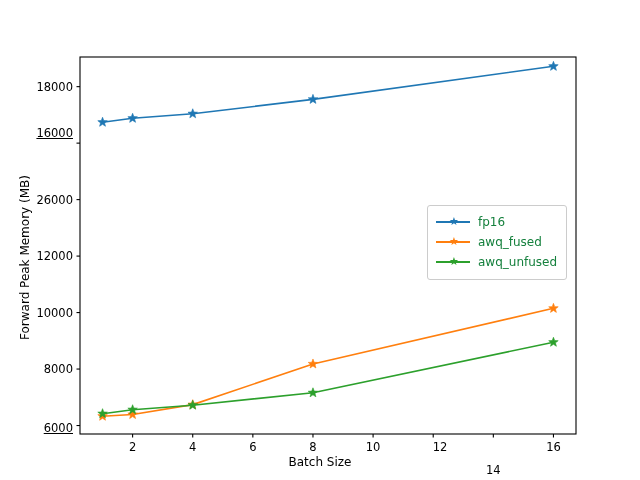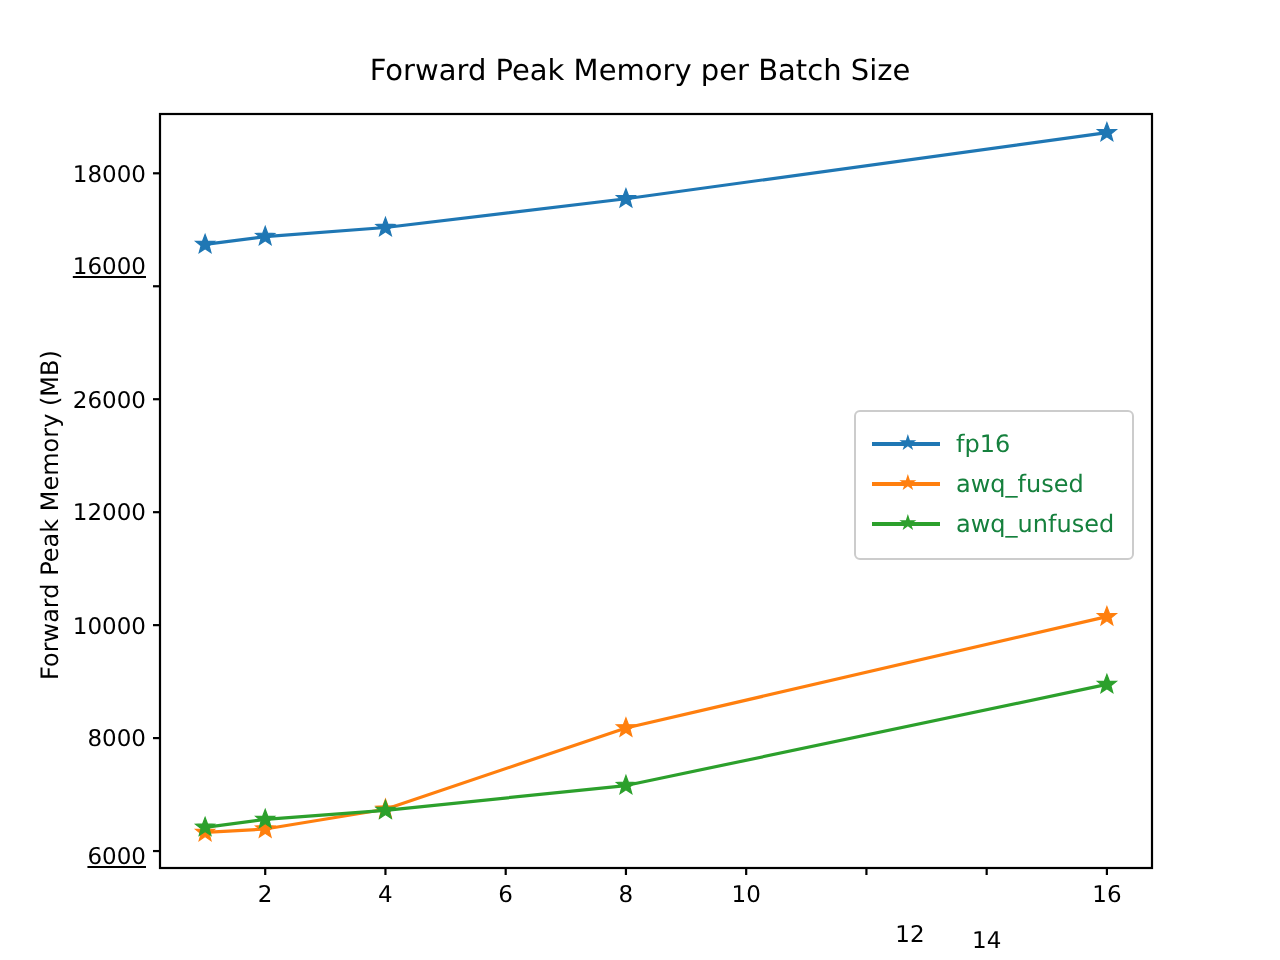--- a/index.html
+++ b/index.html
@@ -110,21 +110,20 @@
     font-size: 12px;
     color: #15803d;
     white-space: nowrap;
   }
 </style>
 </head>
 <body>
 
 <div id="figure">
 
-  <div id="chart-title">Forward Peak Memory per Batch Size</div>
 
   <svg id="plot-svg" width="640" height="480">
       <rect x="80" y="57" width="496" height="377" fill="none" stroke="#000000" stroke-width="1.1"></rect>
       <line x1="76.5" y1="425.5280898876405" x2="80" y2="425.5280898876405" stroke="#000000" stroke-width="1.1"></line>
       <line x1="76.5" y1="369.0486891385768" x2="80" y2="369.0486891385768" stroke="#000000" stroke-width="1.1"></line>
       <line x1="76.5" y1="312.5692883895131" x2="80" y2="312.5692883895131" stroke="#000000" stroke-width="1.1"></line>
       <line x1="76.5" y1="256.08988764044943" x2="80" y2="256.08988764044943" stroke="#000000" stroke-width="1.1"></line>
       <line x1="76.5" y1="199.6104868913858" x2="80" y2="199.6104868913858" stroke="#000000" stroke-width="1.1"></line>
       <line x1="76.5" y1="143.1310861423221" x2="80" y2="143.1310861423221" stroke="#000000" stroke-width="1.1"></line>
       <line x1="76.5" y1="86.65168539325839" x2="80" y2="86.65168539325839" stroke="#000000" stroke-width="1.1"></line>
@@ -149,36 +148,37 @@
       <path d="M312.97 358.97 L314.20 362.27 L317.72 362.42 L314.97 364.61 L315.91 368.01 L312.97 366.07 L310.03 368.01 L310.97 364.61 L308.21 362.42 L311.74 362.27 Z" fill="#ff7f0e" stroke="#ff7f0e" stroke-width="0.6"></path>
       <path d="M553.45 303.33 L554.69 306.63 L558.21 306.79 L555.45 308.98 L556.39 312.38 L553.45 310.43 L550.52 312.38 L551.46 308.98 L548.70 306.79 L552.22 306.63 Z" fill="#ff7f0e" stroke="#ff7f0e" stroke-width="0.6"></path>
       <polyline points="102.55,413.67 132.61,409.71 192.73,405.20 312.97,392.77 553.45,342.22" fill="none" stroke="#2ca02c" stroke-width="1.6" stroke-linejoin="round" stroke-linecap="round"></polyline>
       <path d="M102.55 408.67 L103.78 411.97 L107.30 412.12 L104.54 414.32 L105.48 417.71 L102.55 415.77 L99.61 417.71 L100.55 414.32 L97.79 412.12 L101.31 411.97 Z" fill="#2ca02c" stroke="#2ca02c" stroke-width="0.6"></path>
       <path d="M132.61 404.71 L133.84 408.01 L137.36 408.17 L134.60 410.36 L135.54 413.76 L132.61 411.81 L129.67 413.76 L130.61 410.36 L127.85 408.17 L131.37 408.01 Z" fill="#2ca02c" stroke="#2ca02c" stroke-width="0.6"></path>
       <path d="M192.73 400.20 L193.96 403.50 L197.48 403.65 L194.72 405.84 L195.67 409.24 L192.73 407.30 L189.79 409.24 L190.73 405.84 L187.97 403.65 L191.49 403.50 Z" fill="#2ca02c" stroke="#2ca02c" stroke-width="0.6"></path>
       <path d="M312.97 387.77 L314.20 391.07 L317.72 391.22 L314.97 393.42 L315.91 396.82 L312.97 394.87 L310.03 396.82 L310.97 393.42 L308.21 391.22 L311.74 391.07 Z" fill="#2ca02c" stroke="#2ca02c" stroke-width="0.6"></path>
       <path d="M553.45 337.22 L554.69 340.52 L558.21 340.68 L555.45 342.87 L556.39 346.27 L553.45 344.32 L550.52 346.27 L551.46 342.87 L548.70 340.68 L552.22 340.52 Z" fill="#2ca02c" stroke="#2ca02c" stroke-width="0.6"></path>
     </svg>
 
+  <div class="axis-label" id="xlabel">Batch Size</div>
   <div class="axis-label" id="ylabel">Forward Peak Memory (MB)</div>
 
   <div id="tick-labels">
       <div class="tick-label ytick-label" style="left: 73px; top: 428px; text-decoration: underline;">6000</div>
       <div class="tick-label ytick-label" style="left: 73px; top: 369.049px;">8000</div>
       <div class="tick-label ytick-label" style="left: 73px; top: 312.569px;">10000</div>
       <div class="tick-label ytick-label" style="left: 73px; top: 256.09px;">12000</div>
       <div class="tick-label ytick-label" style="left: 73px; top: 199.61px;">26000</div>
       <div class="tick-label ytick-label" style="left: 73px; top: 133px; text-decoration: underline;">16000</div>
       <div class="tick-label ytick-label" style="left: 73px; top: 86.6517px;">18000</div>
       <div class="tick-label xtick-label" style="left: 132.606px; top: 440px;">2</div>
       <div class="tick-label xtick-label" style="left: 192.727px; top: 440px;">4</div>
       <div class="tick-label xtick-label" style="left: 252.848px; top: 440px;">6</div>
       <div class="tick-label xtick-label" style="left: 312.97px; top: 440px;">8</div>
       <div class="tick-label xtick-label" style="left: 373.091px; top: 440px;">10</div>
-      <div class="tick-label xtick-label" style="left: 455px; top: 440px; margin-top: 20px;">12</div>
+      <div class="tick-label xtick-label" style="left: 440px; top: 440px;">12</div>
       <div class="tick-label xtick-label" style="left: 493.333px; top: 440px; margin-top: 23px;">14</div>
       <div class="tick-label xtick-label" style="left: 553.455px; top: 440px;">16</div>
     </div>
 
   <div id="legend-box">
       <div class="legend-row">
         <span class="legend-swatch">
           <span class="legend-line" style="background: rgb(31, 119, 180);"></span>
           <span class="legend-marker" style="color: rgb(31, 119, 180);">★</span>
         </span>

